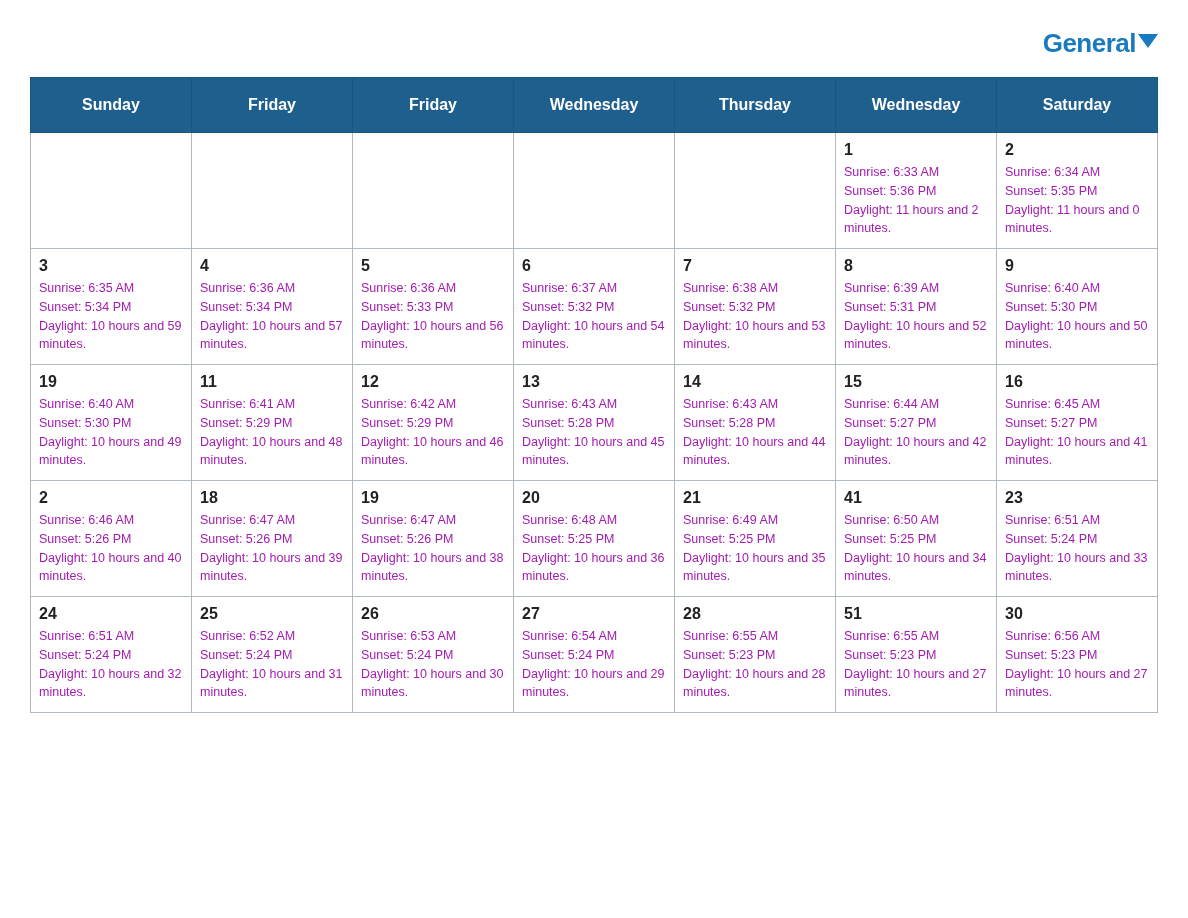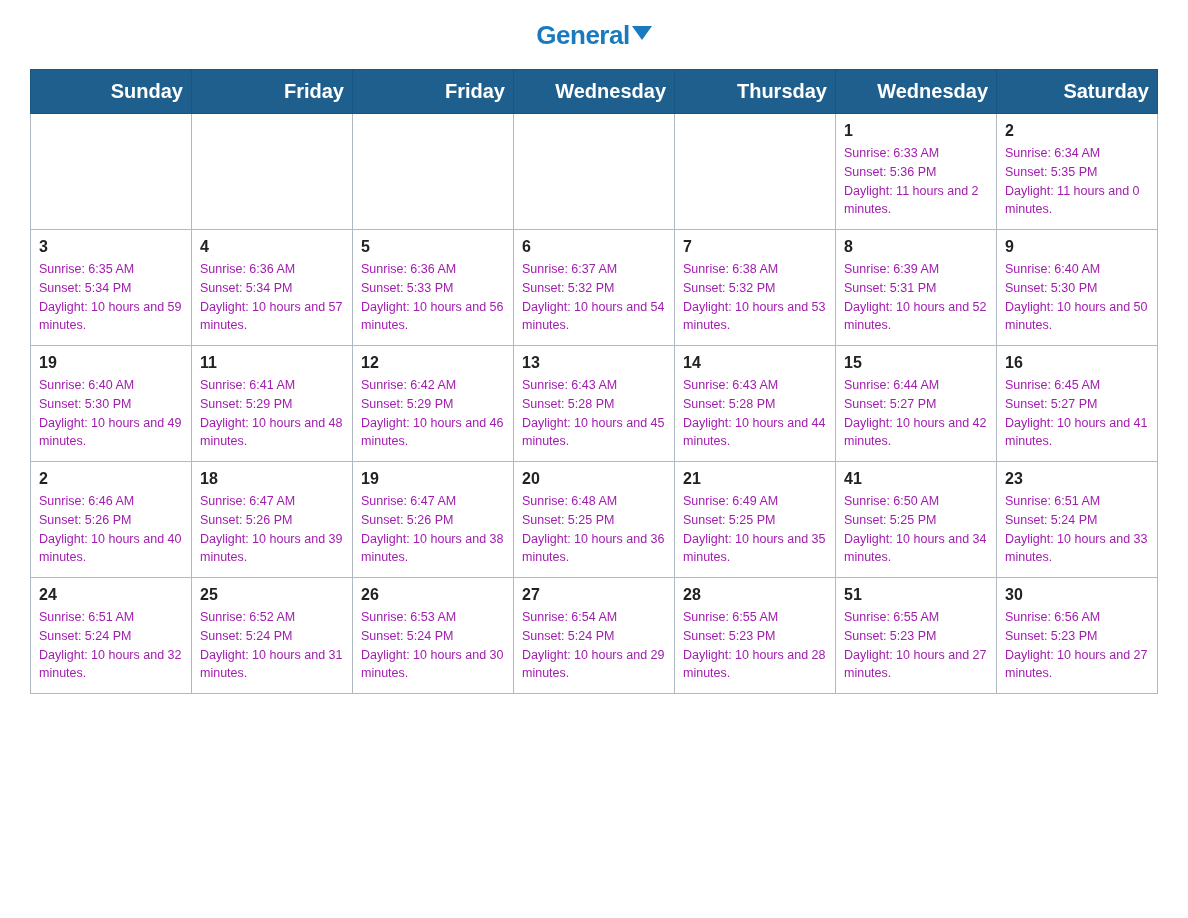--- a/index.html
+++ b/index.html
@@ -6,23 +6,24 @@
     body {
       font-family: Arial, sans-serif;
       background: #fff;
       color: #222;
       width: 1188px;
       min-height: 918px;
       padding: 20px 30px;
     }
     .header {
       display: flex;
-      justify-content: center;
+      justify-content: flex-end;
       align-items: flex-start;
       margin-bottom: 18px;
+      margin-top: 8px;
     }
     .logo {
       display: flex;
       flex-direction: column;
       align-items: flex-start;
     }
     .logo-top {
       font-size: 26px;
       font-weight: bold;
       color: #222;
@@ -64,24 +65,24 @@
       margin-top: 4px;
     }
     .calendar {
       width: 100%;
       border-collapse: collapse;
       border: 1px solid #b0b8c0;
     }
     .calendar thead tr th {
       background: #1e5f8e;
       color: #fff;
-      padding: 10px 8px;
-      font-size: 20px;
-      font-weight: bold;
-      text-align: right;
+      padding: 18px 8px;
+      font-size: 16px;
+      font-weight: bold;
+      text-align: center;
       border: 1px solid #1a5580;
     }
     .calendar tbody tr td {
       vertical-align: top;
       padding: 8px 8px 10px 8px;
       border: 1px solid #b0b8c0;
       width: 14.28%;
       font-size: 13px;
       color: #333;
       min-height: 100px;

